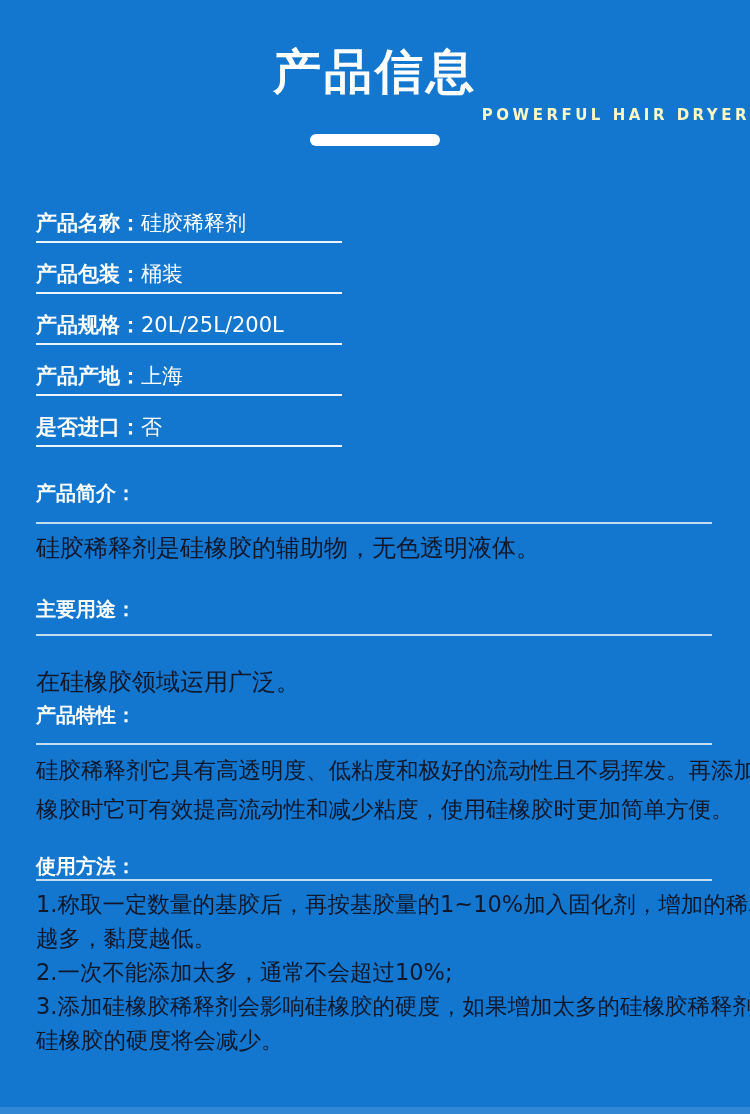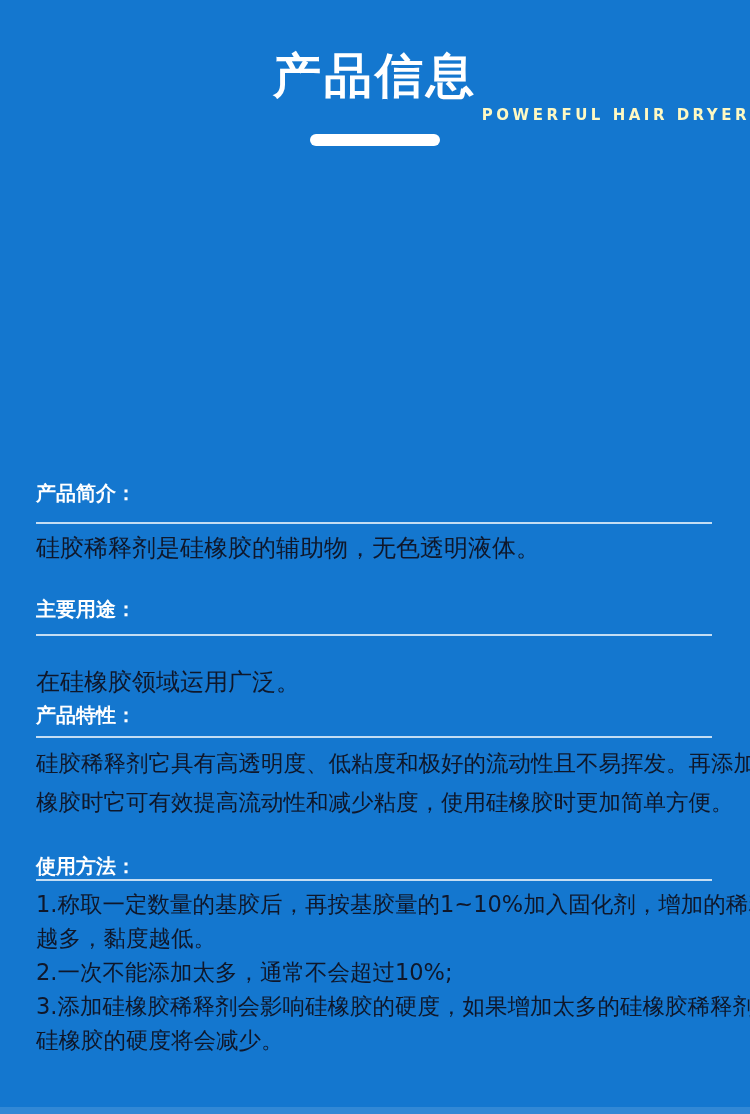--- a/index.html
+++ b/index.html
@@ -21,20 +21,21 @@
   .hero-title {
     position: absolute;
     top: 46px; left: 0;
     width: 100%;
     text-align: center;
     font-size: 48px;
     line-height: 58px;
     font-weight: 700;
     letter-spacing: 3px;
     color: #ffffff;
+    font-family: Liberation Mono, monospace;
   }
   .hero-subtitle {
     position: absolute;
     top: 106px; left: 0;
     width: 100%;
     text-align: right;
     font-size: 15px;
     line-height: 18px;
     font-weight: 600;
     letter-spacing: 3.5px;
@@ -83,21 +84,21 @@
     font-weight: 500;
     color: #0f172a;
   }
   .sec-intro   { top: 480px; }
   .sec-intro .sec-heading   { padding-bottom: 16px; }
   .sec-intro .sec-body      { margin-top: 9px;  font-size: 24px; line-height: 30px; }
   .sec-usage   { top: 596px; }
   .sec-usage .sec-heading   { padding-bottom: 12px; }
   .sec-usage .sec-body      { margin-top: 31px; font-size: 24px; line-height: 30px; }
   .sec-feature { top: 702px; }
-  .sec-feature .sec-heading { padding-bottom: 8px; }
+  .sec-feature .sec-heading { padding-bottom: 15px; }
   .sec-feature .sec-body    { margin-top: 6px; }
   .sec-feature .sec-line    { font-size: 22.5px; line-height: 39px; white-space: nowrap; }
   .sec-method  { top: 853px; }
   .sec-method .sec-heading  { padding-bottom: 0; }
   .sec-method .sec-body     { margin-top: 6px; }
   .sec-method .sec-line     { font-size: 22.5px; line-height: 34px; white-space: nowrap; }
   
   .footer-strip {
     position: absolute;
     left: 0; bottom: 0;
@@ -107,20 +108,37 @@
 </style>
 </head>
 <body>
 
 <div class="page">
 
   <div class="hero-title">产品信息</div>
   <div class="hero-subtitle">POWERFUL HAIR DRYER</div>
   <div class="hero-bar"></div>
 
+  <div class="fields-col left">
+    <div class="field-row">
+      <span class="field-label">产品名称：</span><span class="field-value">硅胶稀释剂</span>
+    </div>
+    <div class="field-row">
+      <span class="field-label">产品包装：</span><span class="field-value">桶装</span>
+    </div>
+    <div class="field-row">
+      <span class="field-label">产品规格：</span><span class="field-value">20L/25L/200L</span>
+    </div>
+    <div class="field-row">
+      <span class="field-label">产品产地：</span><span class="field-value">上海</span>
+    </div>
+    <div class="field-row">
+      <span class="field-label">是否进口：</span><span class="field-value">否</span>
+    </div>
+  </div>
 
 
   <section class="sec sec-intro">
     <h2 class="sec-heading">产品简介：</h2>
     <p class="sec-body">硅胶稀释剂是硅橡胶的辅助物，无色透明液体。</p>
   </section>
 
   <section class="sec sec-usage">
     <h2 class="sec-heading">主要用途：</h2>
     <p class="sec-body">在硅橡胶领域运用广泛。</p>

